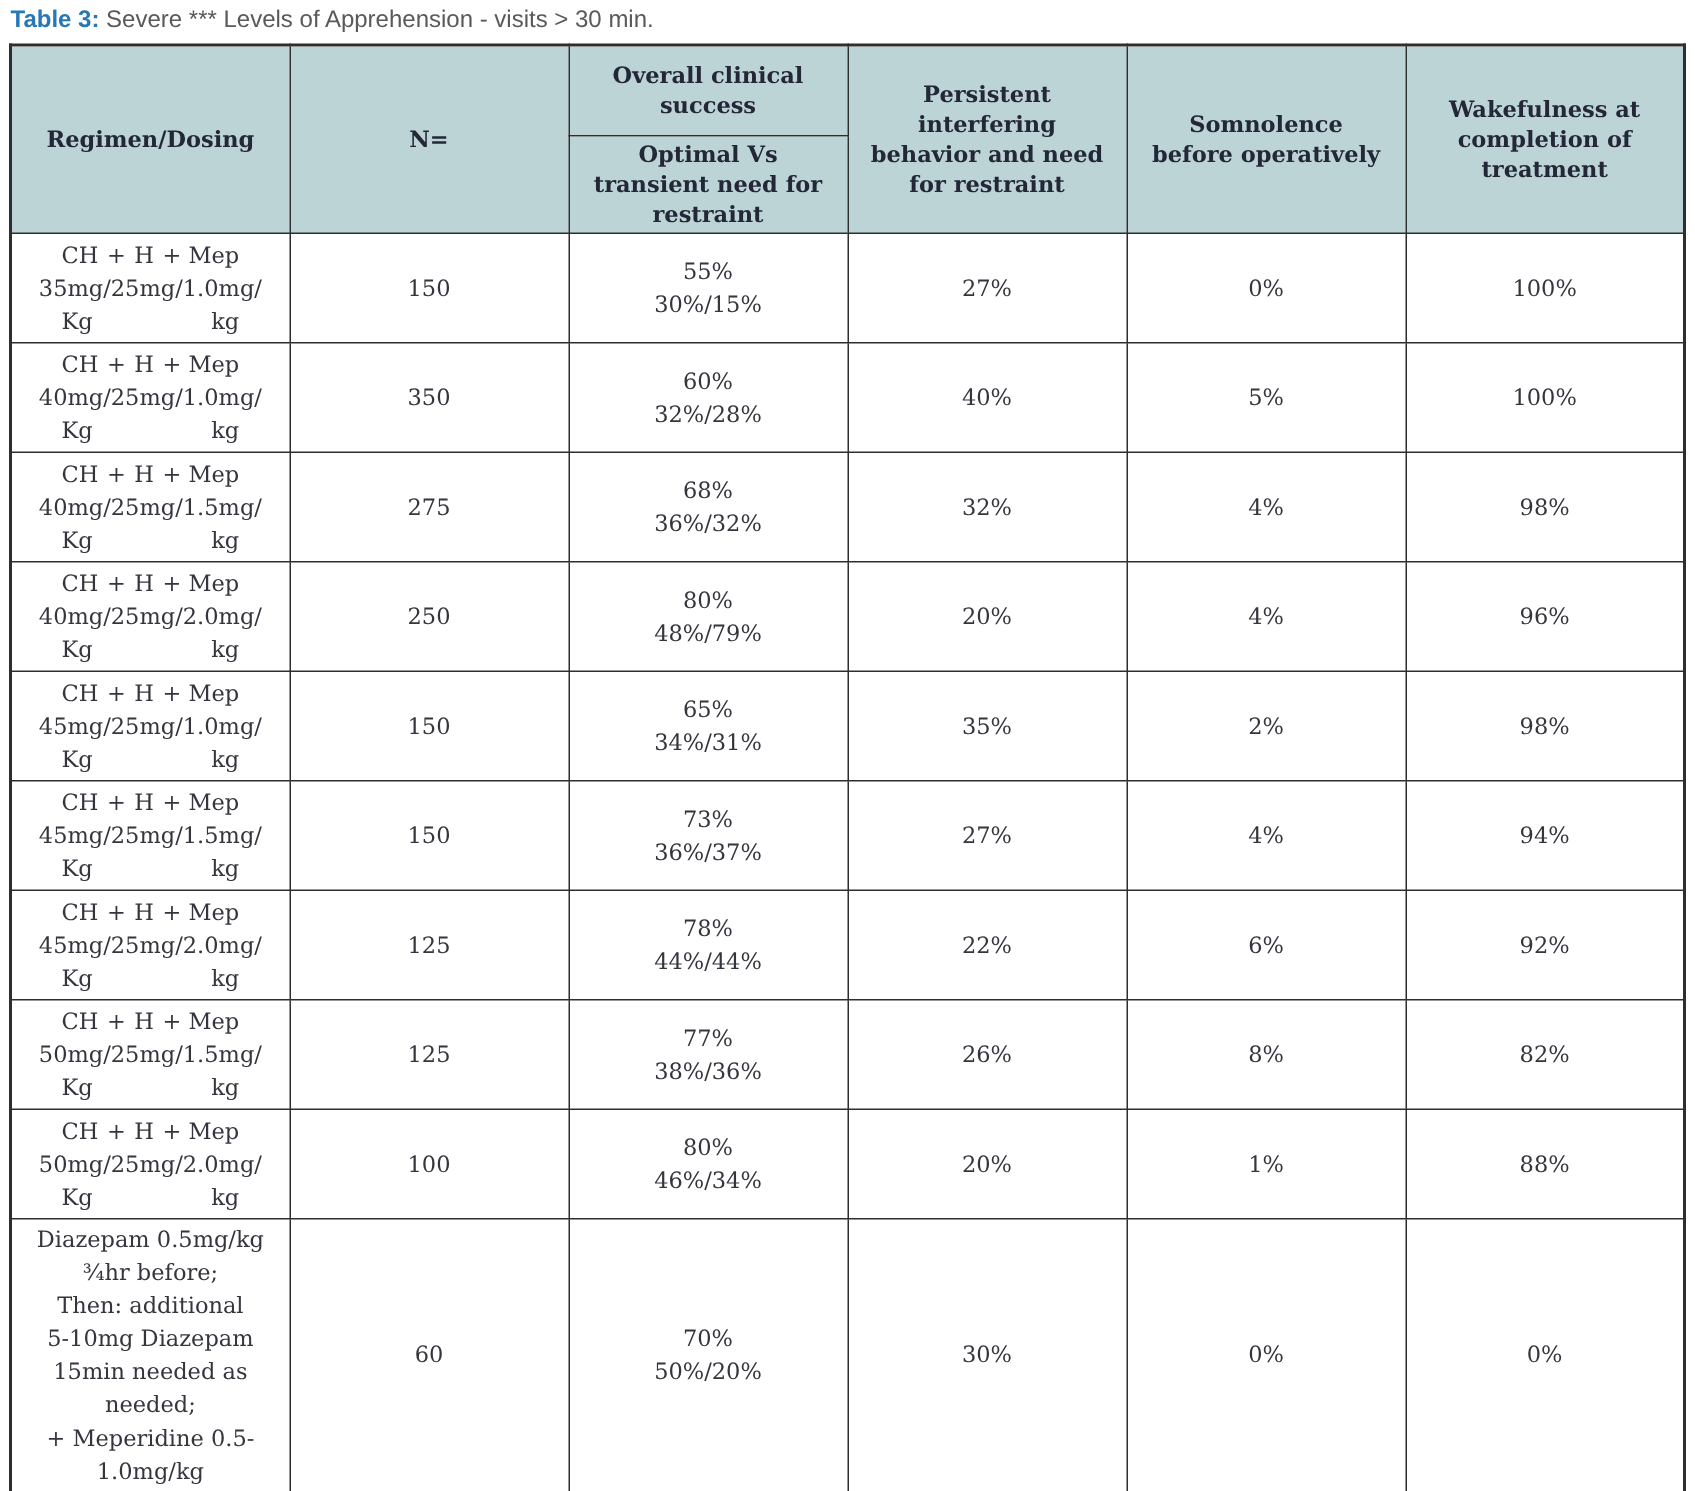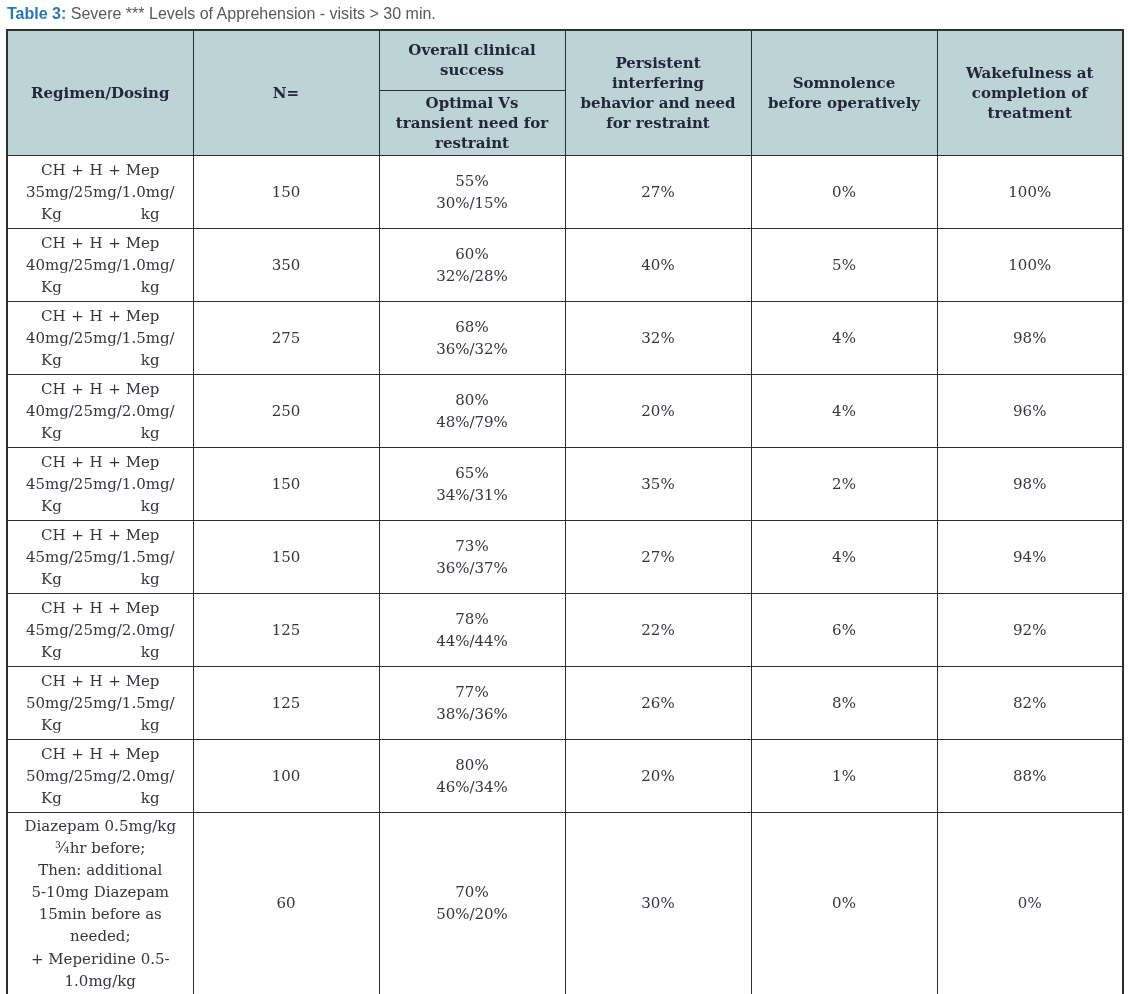--- a/index.html
+++ b/index.html
@@ -295,21 +295,21 @@
         <td>20%</td>
         <td>1%</td>
         <td>88%</td>
       </tr>
       <tr class="tall">
         <td class="regimen">
           <div class="cline"><span>Diazepam 0.5mg/kg</span></div>
           <div class="cline"><span>¾hr before;</span></div>
           <div class="cline"><span>Then: additional</span></div>
           <div class="cline"><span>5-10mg Diazepam</span></div>
-          <div class="cline"><span>15min before as</span></div>
+          <div class="cline"><span>15min needed as</span></div>
           <div class="cline"><span>needed;</span></div>
           <div class="cline"><span>+ Meperidine 0.5-</span></div>
           <div class="cline"><span>1.0mg/kg</span></div>
         </td>
         <td>60</td>
         <td>
           <div class="line">70%</div>
           <div class="line">50%/20%</div>
         </td>
         <td>30%</td>

